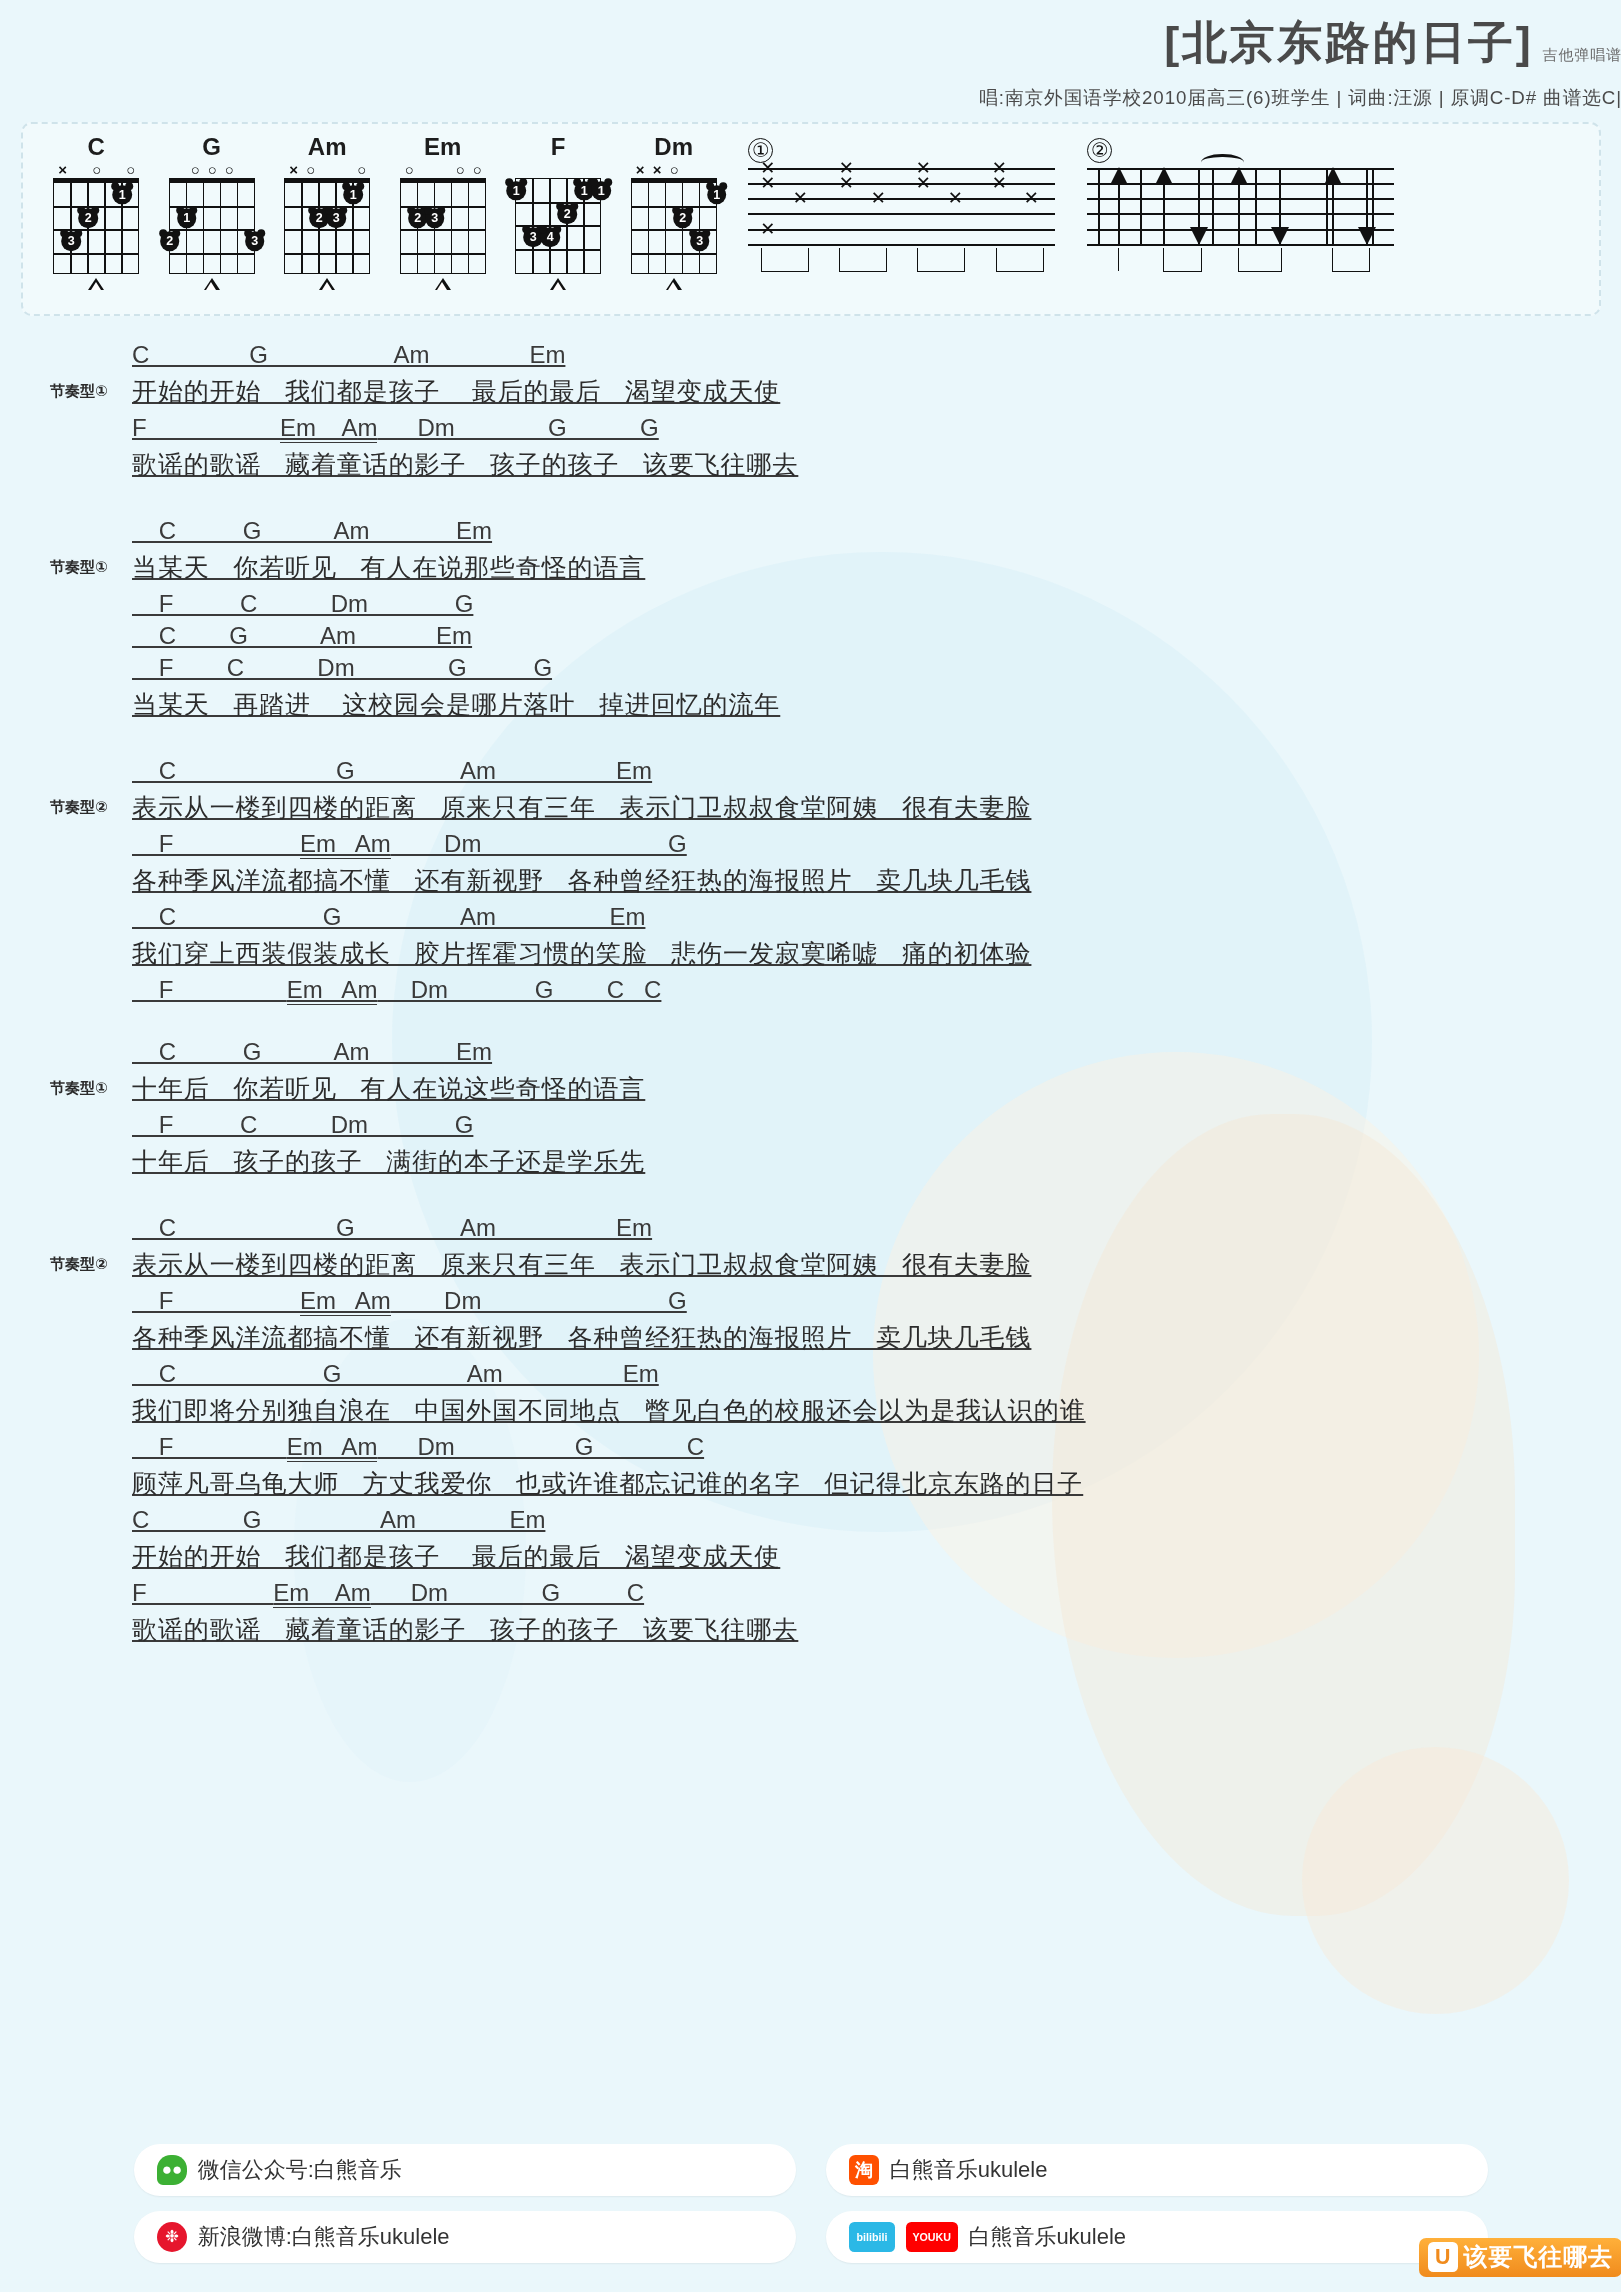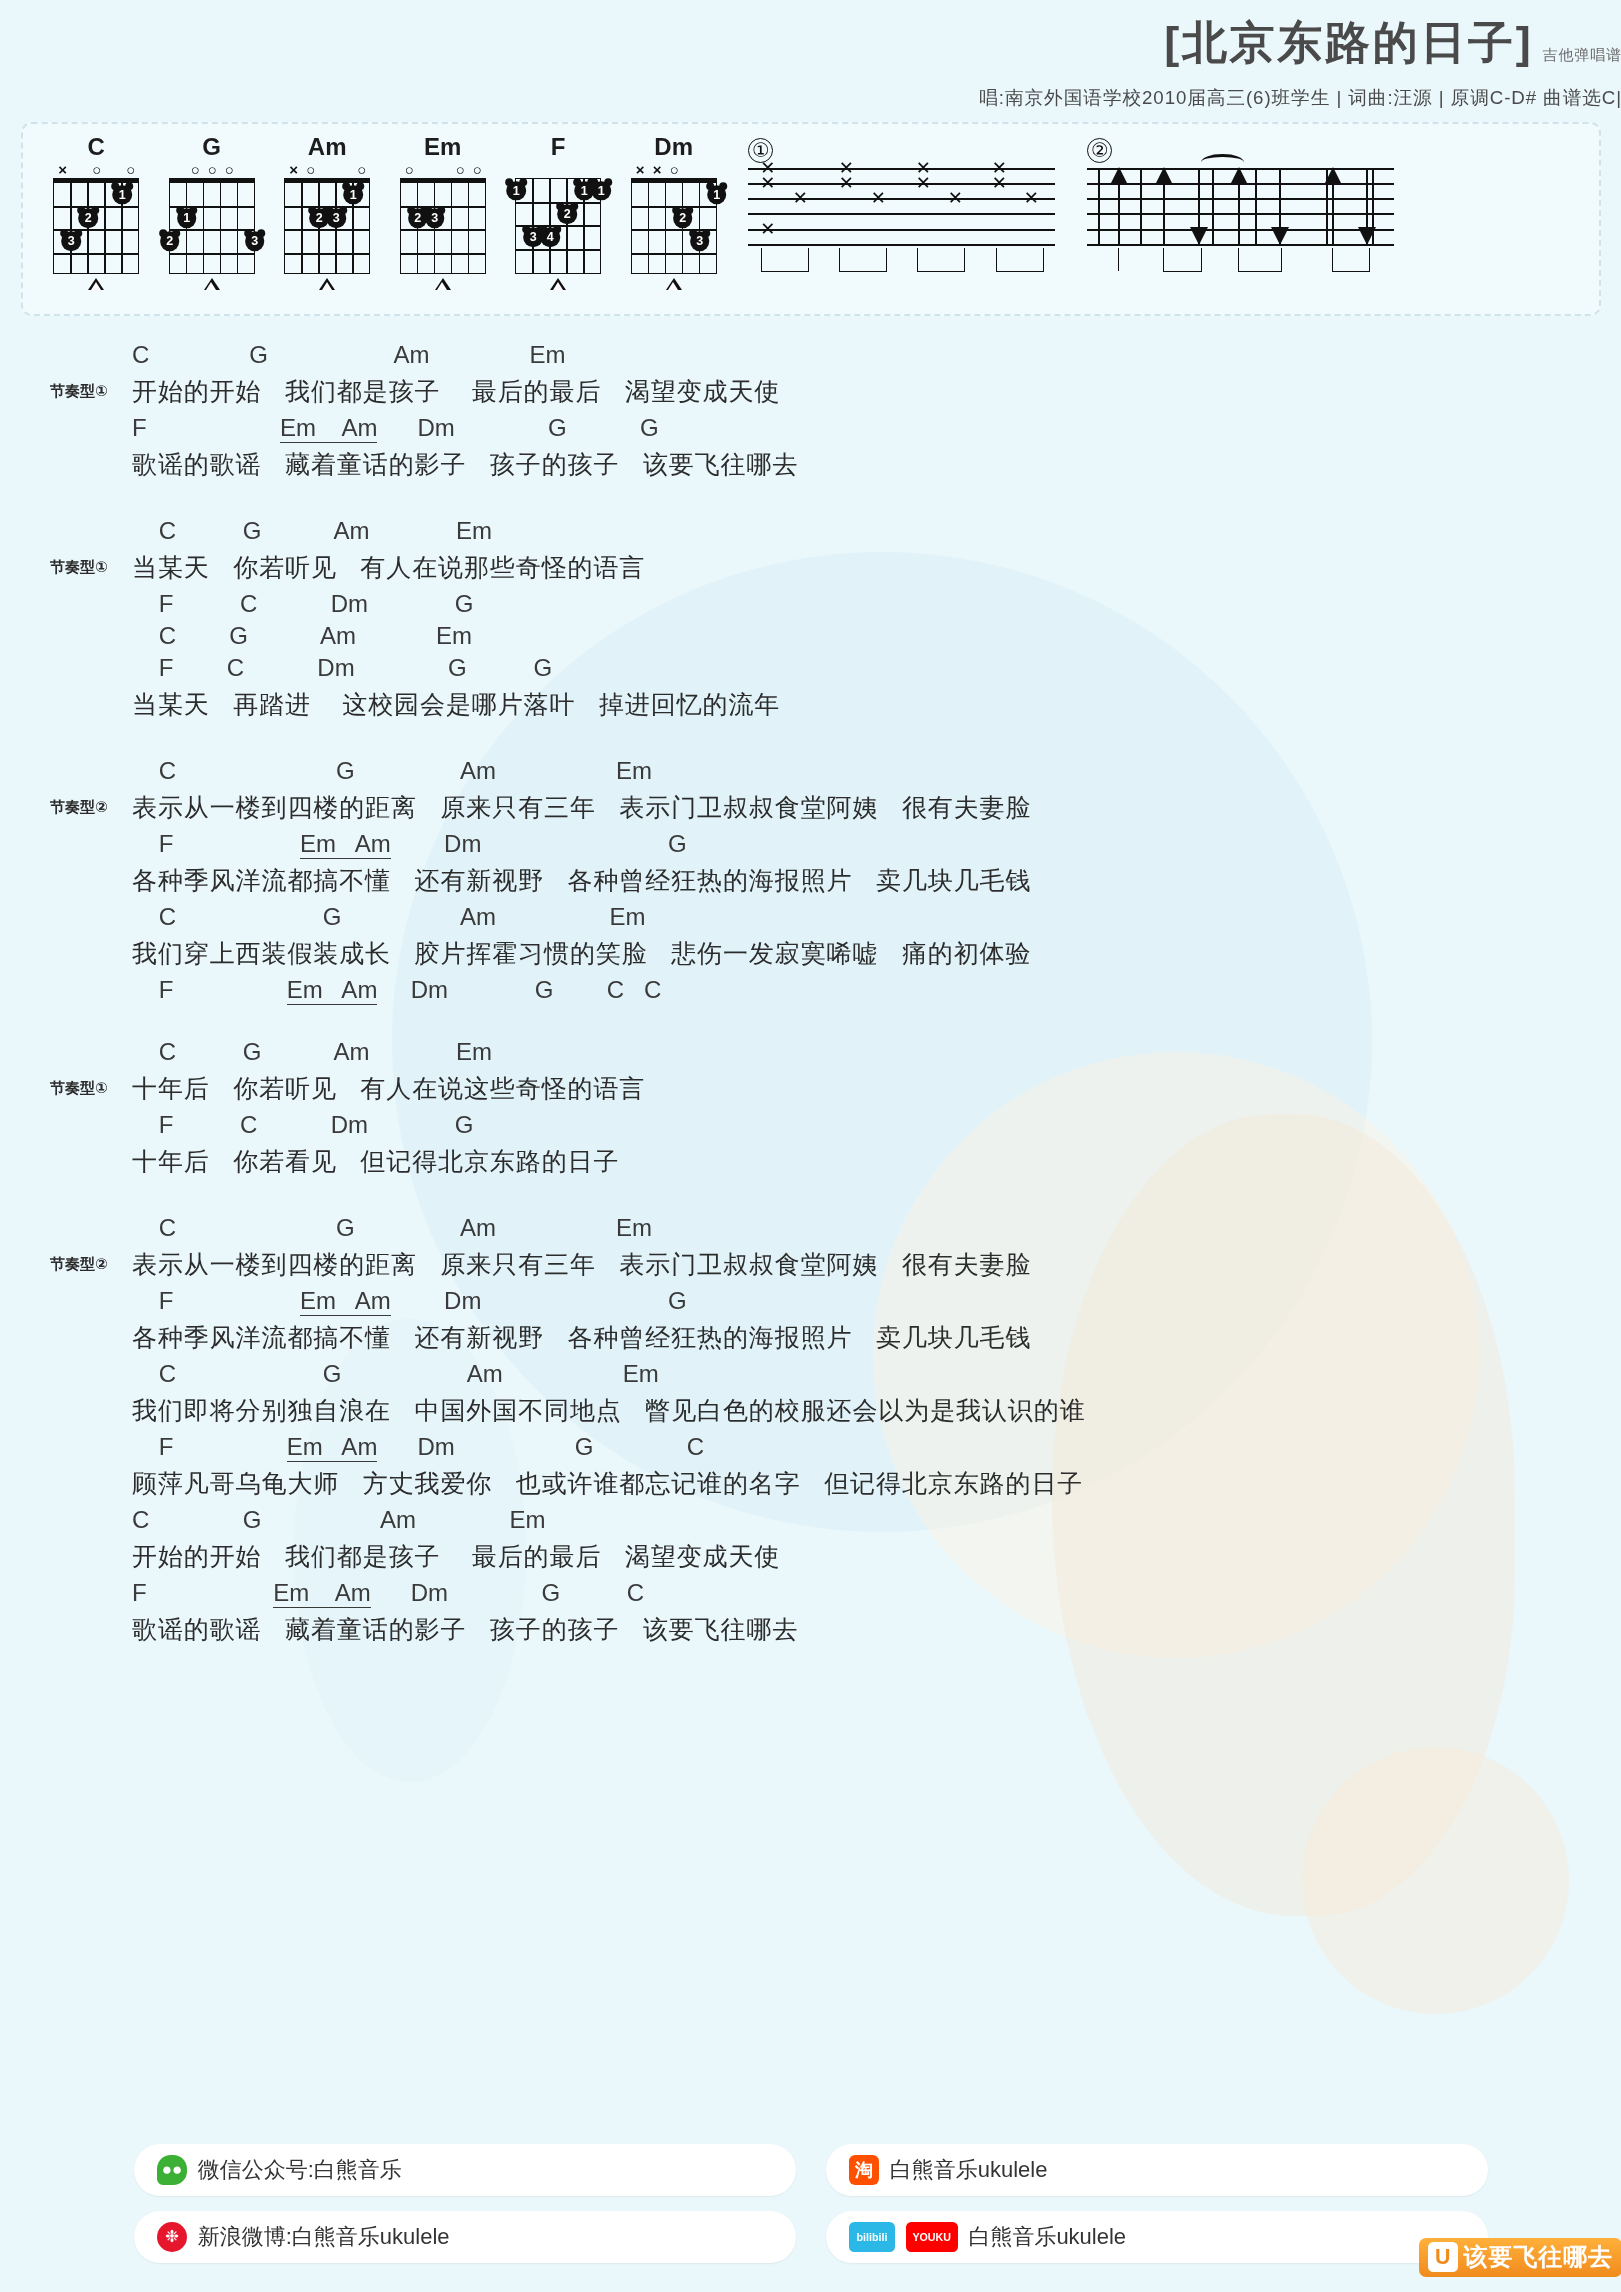--- a/index.html
+++ b/index.html
@@ -91,21 +91,21 @@
   .beats{position:relative;height:30px;margin-top:1.8px;}
   .beat{position:absolute;top:0;height:23px;border-left:1.8px solid #111;border-right:1.8px solid #111;border-bottom:1.8px solid #111;}
   .stick{position:absolute;top:0;height:23px;border-left:1.8px solid #111;}
 
   
   .body{position:relative;padding:23px 0 0 0;}
   .section{position:relative;margin-bottom:30px;}
   .rhythm-tag{
     position:absolute;left:50px;font-size:15px;font-weight:bold;color:#2b2b2b;white-space:nowrap;
   }
-  .lines{padding-left:132px;padding-right:27px;}
+  .lines{padding-left:132px;padding-right:27px;text-decoration:underline;}
   .chordline{font-size:24px;color:#3a3a3a;height:32px;white-space:pre;letter-spacing:0;line-height:32px;font-weight:normal;}
   .lyricline{font-size:25px;color:#2c2c2c;height:41px;white-space:pre;line-height:41px;letter-spacing:0.9px;}
   .chordline .u{border-bottom:1.8px solid #3a3a3a;padding-bottom:0.9px;}
 
   
   .footer{position:absolute;left:0;right:0;bottom:16px;padding:0 134px;}
   .frow{display:flex;gap:30px;margin-bottom:14.3px;}
   .fbtn{
     flex:1;background:#fff;border-radius:27px;height:52px;display:flex;align-items:center;
     padding:0 23px;box-sizing:border-box;font-size:22px;color:#333;gap:10.7px;
@@ -368,21 +368,21 @@
         <div class="lyricline">我们穿上西装假装成长   胶片挥霍习惯的笑脸   悲伤一发寂寞唏嘘   痛的初体验</div>
         <div class="chordline">    F                 <span class="u">Em   Am</span>     Dm             G        C   C</div>
       </div>
     </div>
     <div class="section">
       <div class="rhythm-tag" style="top: 43px;">节奏型①</div>
       <div class="lines">
         <div class="chordline">    C          G           Am             Em</div>
         <div class="lyricline">十年后   你若听见   有人在说这些奇怪的语言</div>
         <div class="chordline">    F          C           Dm             G</div>
-        <div class="lyricline">十年后   你若看见   但记得北京东路的日子</div>
+        <div class="lyricline">十年后   孩子的孩子   满街的本子还是学乐先</div>
       </div>
     </div>
     <div class="section">
       <div class="rhythm-tag" style="top: 43px;">节奏型②</div>
       <div class="lines">
         <div class="chordline">    C                        G                Am                  Em</div>
         <div class="lyricline">表示从一楼到四楼的距离   原来只有三年   表示门卫叔叔食堂阿姨   很有夫妻脸</div>
         <div class="chordline">    F                   <span class="u">Em   Am</span>        Dm                            G</div>
         <div class="lyricline">各种季风洋流都搞不懂   还有新视野   各种曾经狂热的海报照片   卖几块几毛钱</div>
         <div class="chordline">    C                      G                   Am                  Em</div>

